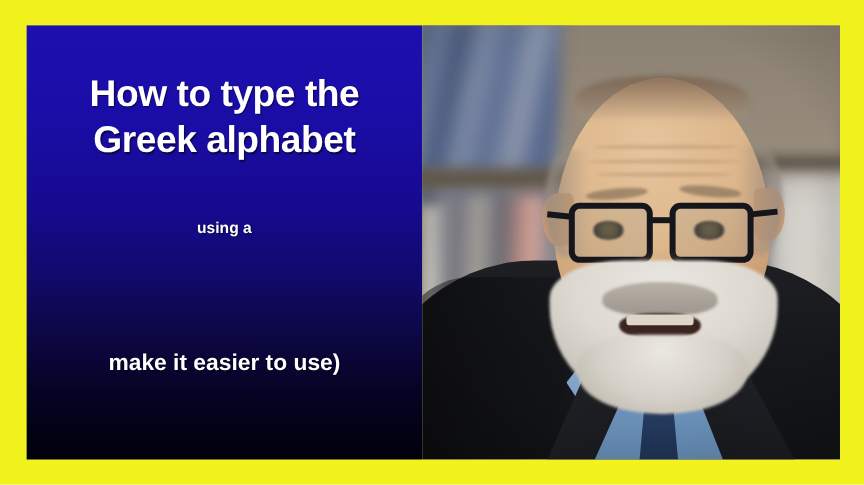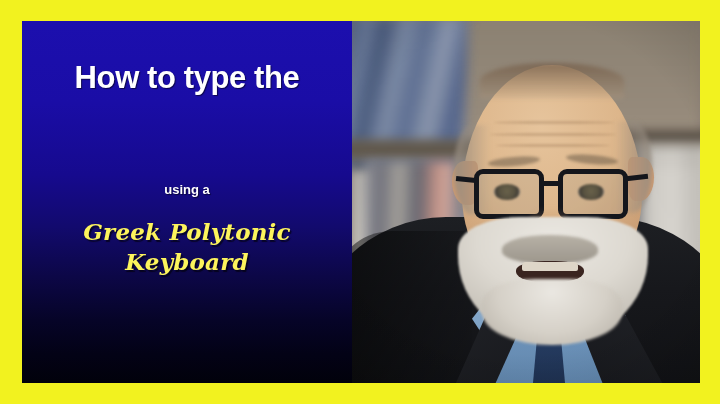--- a/index.html
+++ b/index.html
@@ -490,27 +490,28 @@
 <body>
 
 <div id="thumbnail">
 
   <div id="content-area">
 
     <div id="text-panel">
 
       <div class="title-block">
         <span class="title-line">How to type the</span>
+        <span class="title-line">Greek alphabet</span>
       </div>
 
       <div class="using-line">using a</div>
 
-      <div class="keyboard-line">Greek Polytonic Keyboard</div>
 
       <div class="tips-block">
+        <span class="tips-line">make it easier to use)</span>
       </div>
 
     </div>
 
     <div id="photo-panel">
 
       <div class="bg-wall"></div>
       <div class="bg-books-left"></div>
       <div class="bg-shelf-edge"></div>
       <div class="bg-shelf-right"></div>

